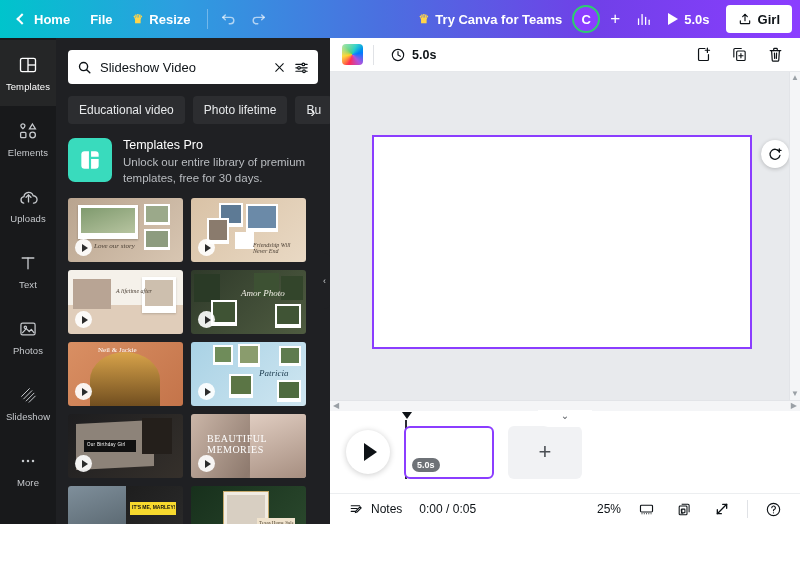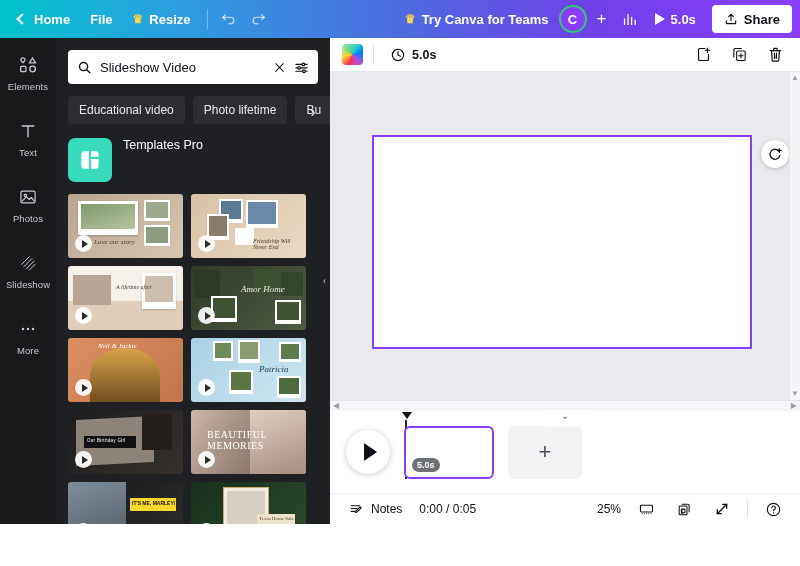--- a/index.html
+++ b/index.html
@@ -283,37 +283,57 @@
     <div class="tb-btn">
       <span class="play-tri"></span>
       <span>5.0s</span>
     </div>
     <div class="share-btn">
       <svg width="14" height="14" viewBox="0 0 24 24" fill="none" stroke="#0d1216" stroke-width="2" stroke-linecap="round" stroke-linejoin="round">
         <path d="M4 15v4a1 1 0 0 0 1 1h14a1 1 0 0 0 1-1v-4"></path>
           <polyline points="8,8 12,4 16,8"></polyline>
           <line x1="12" y1="4" x2="12" y2="15"></line>
       </svg>
-      <span>Share</span>
+      <span>Girl</span>
     </div>
   </div>
 
   <div class="body-row">
 
     <div class="rail">
+      <div class="rail-item active">
+        <span class="rail-ico">
+          <svg width="20" height="20" viewBox="0 0 24 24" fill="none" stroke="currentColor" stroke-width="1.6">
+            <rect x="3" y="4" width="18" height="16" rx="2"></rect>
+              <line x1="12" y1="4" x2="12" y2="20"></line>
+              <line x1="12" y1="12" x2="21" y2="12"></line>
+          </svg>
+        </span>
+        <span class="rail-label">Templates</span>
+      </div>
       <div class="rail-item">
         <span class="rail-ico">
           <svg width="21" height="21" viewBox="0 0 24 24" fill="none" stroke="currentColor" stroke-width="1.5">
             <path d="M5.6 3.2c-1.3 0-2.3 1-2.3 2.2 0 1.8 2.3 3.3 2.3 3.3s2.3-1.5 2.3-3.3c0-1.2-1-2.2-2.3-2.2z"></path>
             <path d="M16.5 3.4 19.9 9h-6.8z"></path>
             <rect x="3" y="13" width="6" height="6" rx="1"></rect>
             <circle cx="16.7" cy="16" r="3.2"></circle>
           </svg>
         </span>
         <span class="rail-label">Elements</span>
+      </div>
+      <div class="rail-item">
+        <span class="rail-ico">
+          <svg width="21" height="21" viewBox="0 0 24 24" fill="none" stroke="currentColor" stroke-width="1.5" stroke-linecap="round" stroke-linejoin="round">
+            <path d="M6.5 18.5A3.8 3.8 0 0 1 6.8 11 5.4 5.4 0 0 1 17.3 10a3.9 3.9 0 0 1 .4 8.5"></path>
+            <line x1="12" y1="17" x2="12" y2="9"></line>
+              <polyline points="9.2,11.8 12,9 14.8,11.8"></polyline>
+          </svg>
+        </span>
+        <span class="rail-label">Uploads</span>
       </div>
       <div class="rail-item">
         <span class="rail-ico">
           <svg width="20" height="20" viewBox="0 0 24 24" fill="none" stroke="currentColor" stroke-width="1.6" stroke-linecap="round">
             <line x1="5" y1="6" x2="19" y2="6"></line>
               <line x1="12" y1="6" x2="12" y2="19"></line>
           </svg>
         </span>
         <span class="rail-label">Text</span>
       </div>
@@ -389,20 +409,21 @@
       <div class="promo">
         <div class="promo-ico">
           <svg width="26" height="26" viewBox="0 0 24 24" fill="#fff">
             <path d="M4 7a3 3 0 0 1 3-3h4v16H7a3 3 0 0 1-3-3z"></path>
               <path d="M13 4h4a3 3 0 0 1 3 3v2h-7z"></path>
               <path d="M13 11h7v6a3 3 0 0 1-3 3h-4z"></path>
           </svg>
         </div>
         <div>
           <div class="promo-title">Templates Pro</div>
+          <div class="promo-sub">Unlock our entire library of premium templates, free for 30 days.</div>
         </div>
       </div>
 
       <div class="thumbs">
 
         <div class="thumb-row">
           <div class="thumb" style="background:linear-gradient(135deg,#b9a48f,#d8c6b2)">
             <div style="position:absolute;left:10px;top:7px;width:60px;height:34px;background:#fff;box-shadow:0 1px 2px rgba(0,0,0,.25)"></div>
             <div style="position:absolute;left:13px;top:10px;width:54px;height:25px;background:linear-gradient(160deg,#7f9a6e,#b7c4a0)"></div>
             <div style="position:absolute;left:76px;top:6px;width:26px;height:21px;background:#fff"></div>
@@ -440,31 +461,31 @@
               </div>
           </div>
           <div class="thumb" style="background:linear-gradient(135deg,#2f3a2a,#4f5c41)">
             <div style="position:absolute;left:3px;top:4px;width:26px;height:28px;background:#2a3a26"></div>
             <div style="position:absolute;left:63px;top:3px;width:25px;height:24px;background:#3d5133"></div>
             <div style="position:absolute;left:90px;top:6px;width:22px;height:24px;background:#33452b"></div>
             <div style="position:absolute;left:20px;top:30px;width:26px;height:26px;background:#fff"></div>
             <div style="position:absolute;left:22px;top:32px;width:22px;height:20px;background:#3f5334"></div>
             <div style="position:absolute;left:84px;top:34px;width:26px;height:24px;background:#fff"></div>
             <div style="position:absolute;left:86px;top:36px;width:22px;height:18px;background:#405435"></div>
-            <div class="t-label" style="left:50px;top:18px;font-size:9px;font-style:italic;color:#f3f0e8">Amor Home</div>
+            <div class="t-label" style="left:50px;top:18px;font-size:9px;font-style:italic;color:#f3f0e8">Amor Photo</div>
             <div class="pbtn">
                 <i></i>
               </div>
           </div>
         </div>
 
         <div class="thumb-row">
           <div class="thumb" style="background:linear-gradient(135deg,#d98f63,#c4744a)">
             <div style="position:absolute;left:22px;top:10px;width:70px;height:56px;border-radius:50% 50% 0 0;background:linear-gradient(180deg,#d8a34a,#6d4b1e)"></div>
-            <div class="t-label" style="left:30px;top:4px;font-size:7px;color:#fff;font-style:italic">Neil &amp; Jackie</div>
+            <div class="t-label" style="left:30px;top:4px;font-size:7px;color:#fff;">Neil &amp; Jackie</div>
             <div class="pbtn">
                 <i></i>
               </div>
           </div>
           <div class="thumb" style="background:linear-gradient(135deg,#a9d2e5,#cfe6f1)">
             <div style="position:absolute;left:22px;top:3px;width:20px;height:20px;background:#fff"></div>
             <div style="position:absolute;left:24px;top:5px;width:16px;height:15px;background:#6f8c5a"></div>
             <div style="position:absolute;left:47px;top:2px;width:22px;height:23px;background:#fff"></div>
             <div style="position:absolute;left:49px;top:4px;width:18px;height:17px;background:#8a9c6d"></div>
             <div style="position:absolute;left:88px;top:4px;width:22px;height:20px;background:#fff"></div>

